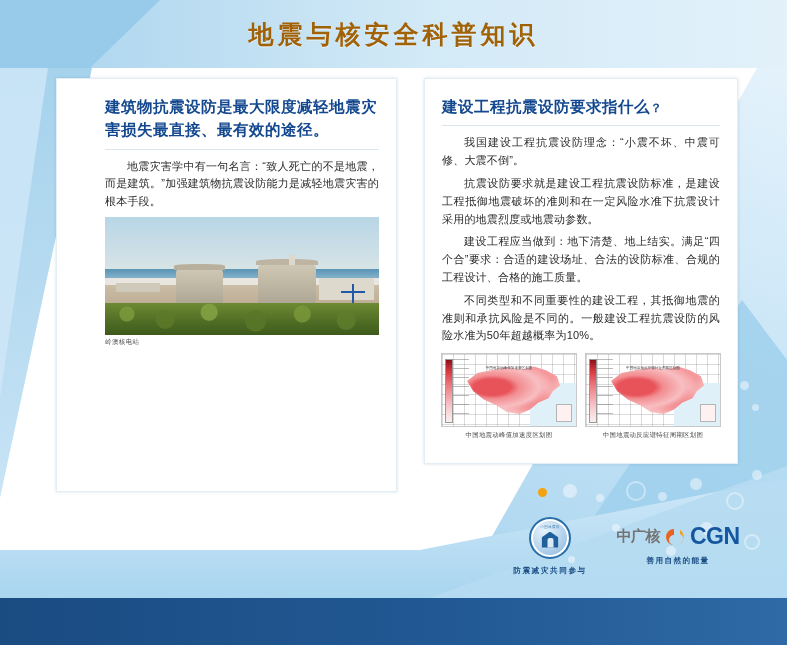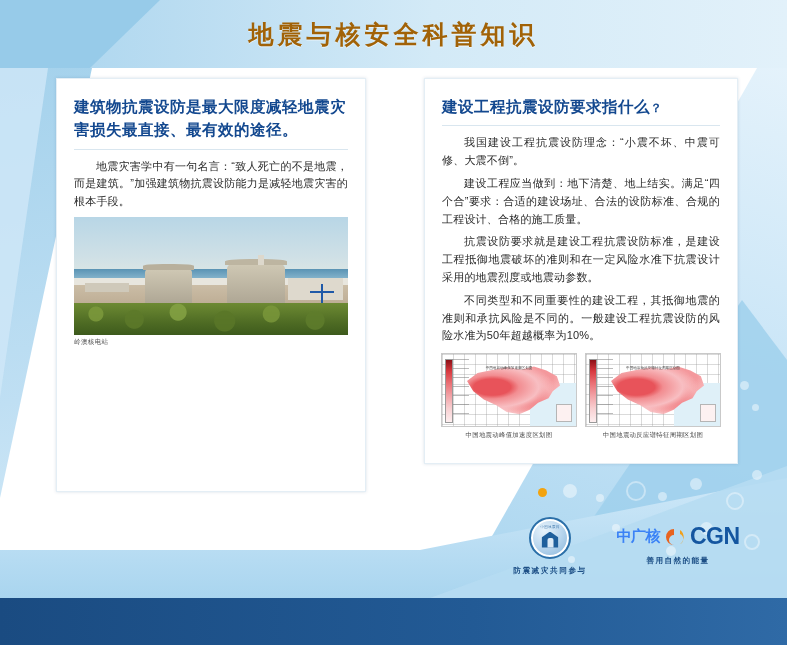--- a/index.html
+++ b/index.html
@@ -64,21 +64,21 @@
   .dot{position:absolute;border-radius:50%;background:#ffffff;opacity:.45;}
   .dot.ring{background:transparent;border:2px solid #ffffff;opacity:.4;}
   .dot.orange{background:#f2a30f;opacity:1;}
 
   
   .panel{
     position:absolute;background:#ffffff;
     box-shadow:0 0 3px rgba(40,80,120,.18);
     border:1px solid #e4eef5;
   }
-  #panel-left{left:56px;top:78px;width:308px;height:412px;}
+  #panel-left{left:56px;top:78px;width:308px;height:412px;padding-left:31px;}
   #panel-right{left:424px;top:78px;width:312px;height:384px;}
 
   .panel-inner{padding:16px 17px 10px 17px;}
 
   .panel-title{
     color:#13488f;font-weight:bold;font-size:15.5px;line-height:1.5;
     letter-spacing:.5px;margin:0 0 7px 0;
   }
   .panel-title .small{font-size:12px;font-weight:bold;}
   .title-rule{height:1px;background:#d9e6ef;margin:2px 0 8px 0;}
@@ -177,21 +177,21 @@
     box-shadow:inset 0 0 0 2px #ffffff;}
   .seal-inner{position:absolute;left:50%;top:54%;transform:translate(-50%,-50%);
     width:17px;height:16px;background:#1f5f9c;
     clip-path:polygon(50% 0,100% 38%,100% 100%,0 100%,0 38%);}
   .seal-inner:after{content:"";position:absolute;left:50%;top:42%;
     transform:translateX(-50%);width:6px;height:58%;background:#dceaf6;border-radius:2px 2px 0 0;}
   .seal-arc{position:absolute;left:50%;top:16%;transform:translateX(-50%);
     font-size:3.4px;color:#1f5f9c;letter-spacing:.4px;white-space:nowrap;}
   .logo-text{font-size:7.6px;color:#1d4f86;margin-top:7px;letter-spacing:1.6px;font-weight:bold;}
   .cgn-mark{display:flex;align-items:center;gap:2px;}
-  .cgn-cn{font-size:15px;font-weight:bold;color:#3b82f6;letter-spacing:-.5px;}
+  .cgn-cn{font-size:15px;font-weight:bold;color:#737373;letter-spacing:-.5px;}
   .cgn-swirl{width:26px;height:20px;position:relative;}
   .cgn-swirl svg{display:block;}
   .cgn-en{font-size:23px;font-weight:bold;color:#1456a0;letter-spacing:-.5px;}
   .cgn-slogan{font-size:7.6px;color:#1d4f86;margin-top:6px;letter-spacing:1.4px;font-weight:bold;}
 
   
   .header-title{
     position:absolute;left:0;top:0;width:787px;height:68px;
     display:flex;align-items:center;justify-content:center;
     color:#a16207;font-size:25px;font-weight:bold;letter-spacing:4px;
@@ -260,22 +260,22 @@
         <div class="photo-caption">岭澳核电站</div>
       </div>
     </div>
   </div>
 
   <div class="panel" id="panel-right">
     <div class="panel-inner">
       <div class="panel-title"><span>建设工程抗震设防要求指什么</span><span class="small">？</span></div>
       <div class="title-rule"></div>
       <p class="para">我国建设工程抗震设防理念：“小震不坏、中震可修、大震不倒”。</p>
+      <p class="para">抗震设防要求就是建设工程抗震设防标准，是建设工程抵御地震破坏的准则和在一定风险水准下抗震设计采用的地震烈度或地震动参数。</p>
       <p class="para">建设工程应当做到：地下清楚、地上结实。满足“四个合”要求：合适的建设场址、合法的设防标准、合规的工程设计、合格的施工质量。</p>
-      <p class="para">抗震设防要求就是建设工程抗震设防标准，是建设工程抵御地震破坏的准则和在一定风险水准下抗震设计采用的地震烈度或地震动参数。</p>
       <p class="para">不同类型和不同重要性的建设工程，其抵御地震的准则和承抗风险是不同的。一般建设工程抗震设防的风险水准为50年超越概率为10%。</p>
 
       <div class="maps">
         <div class="map-card">
           <div class="map">
             <div class="map-grid"></div>
             <div class="map-sea"></div>
             <div class="map-china"></div>
             <div class="map-legend"></div>
             <div class="map-legend-ticks"></div>

